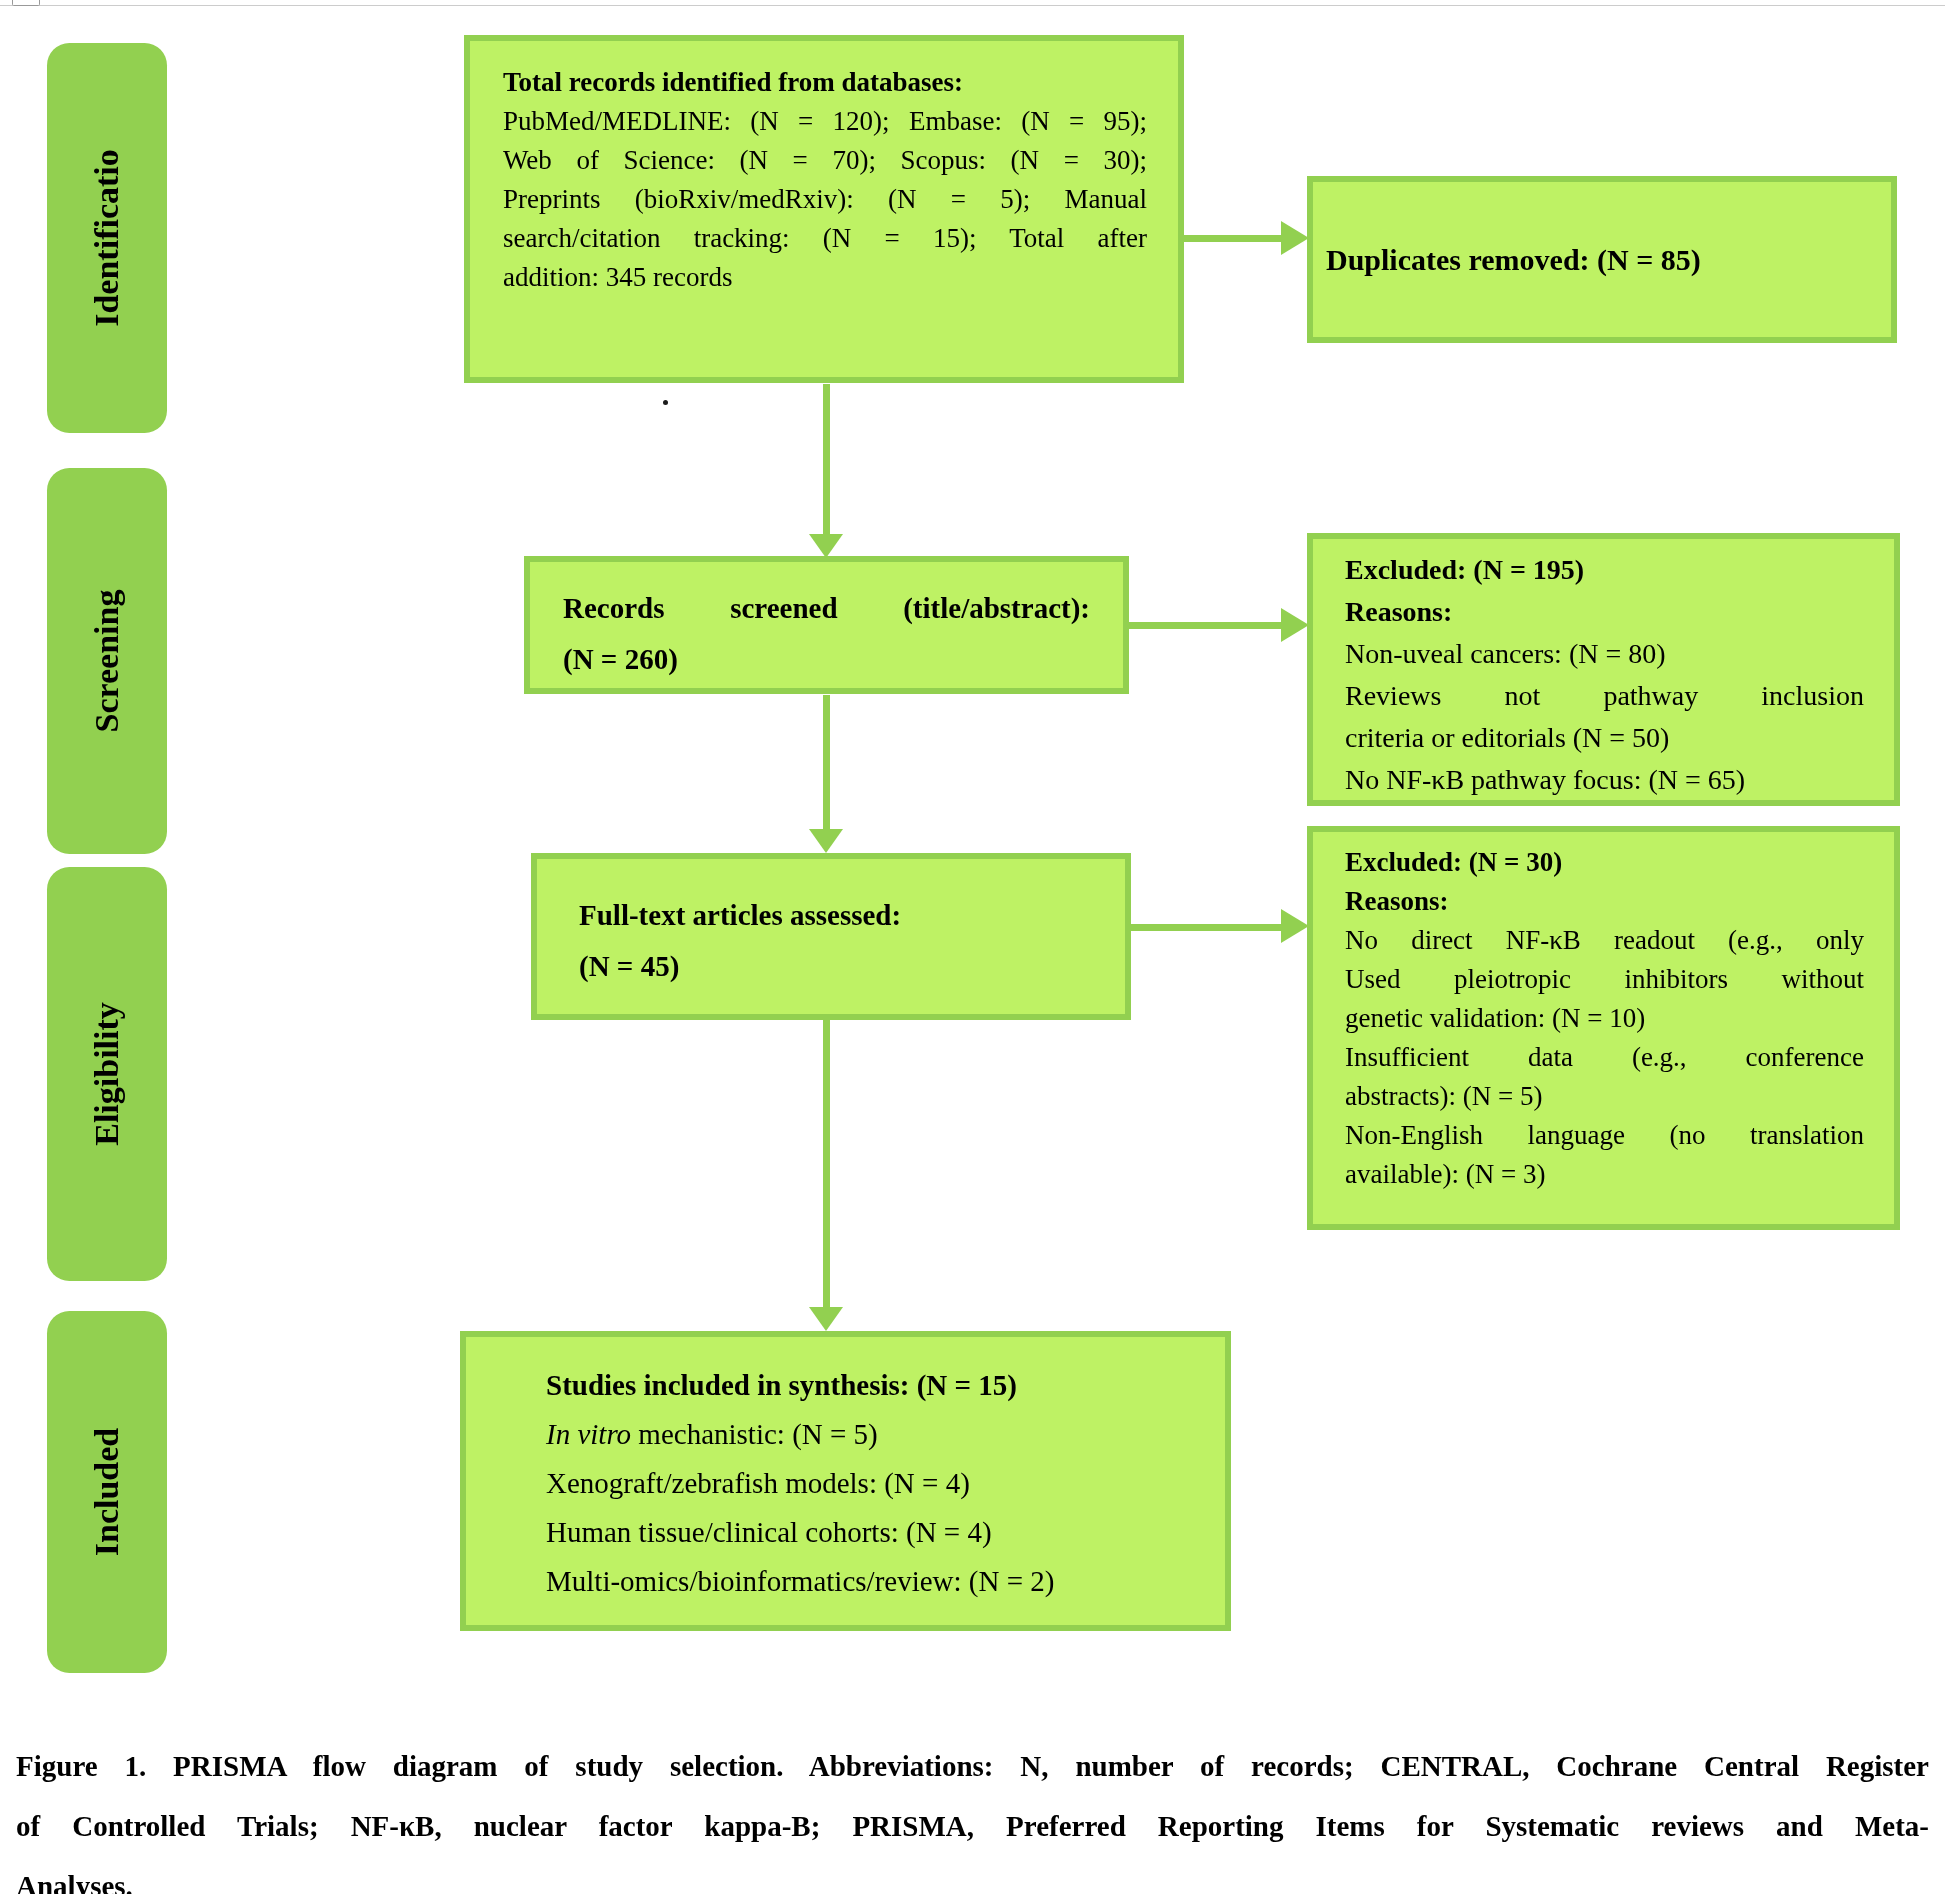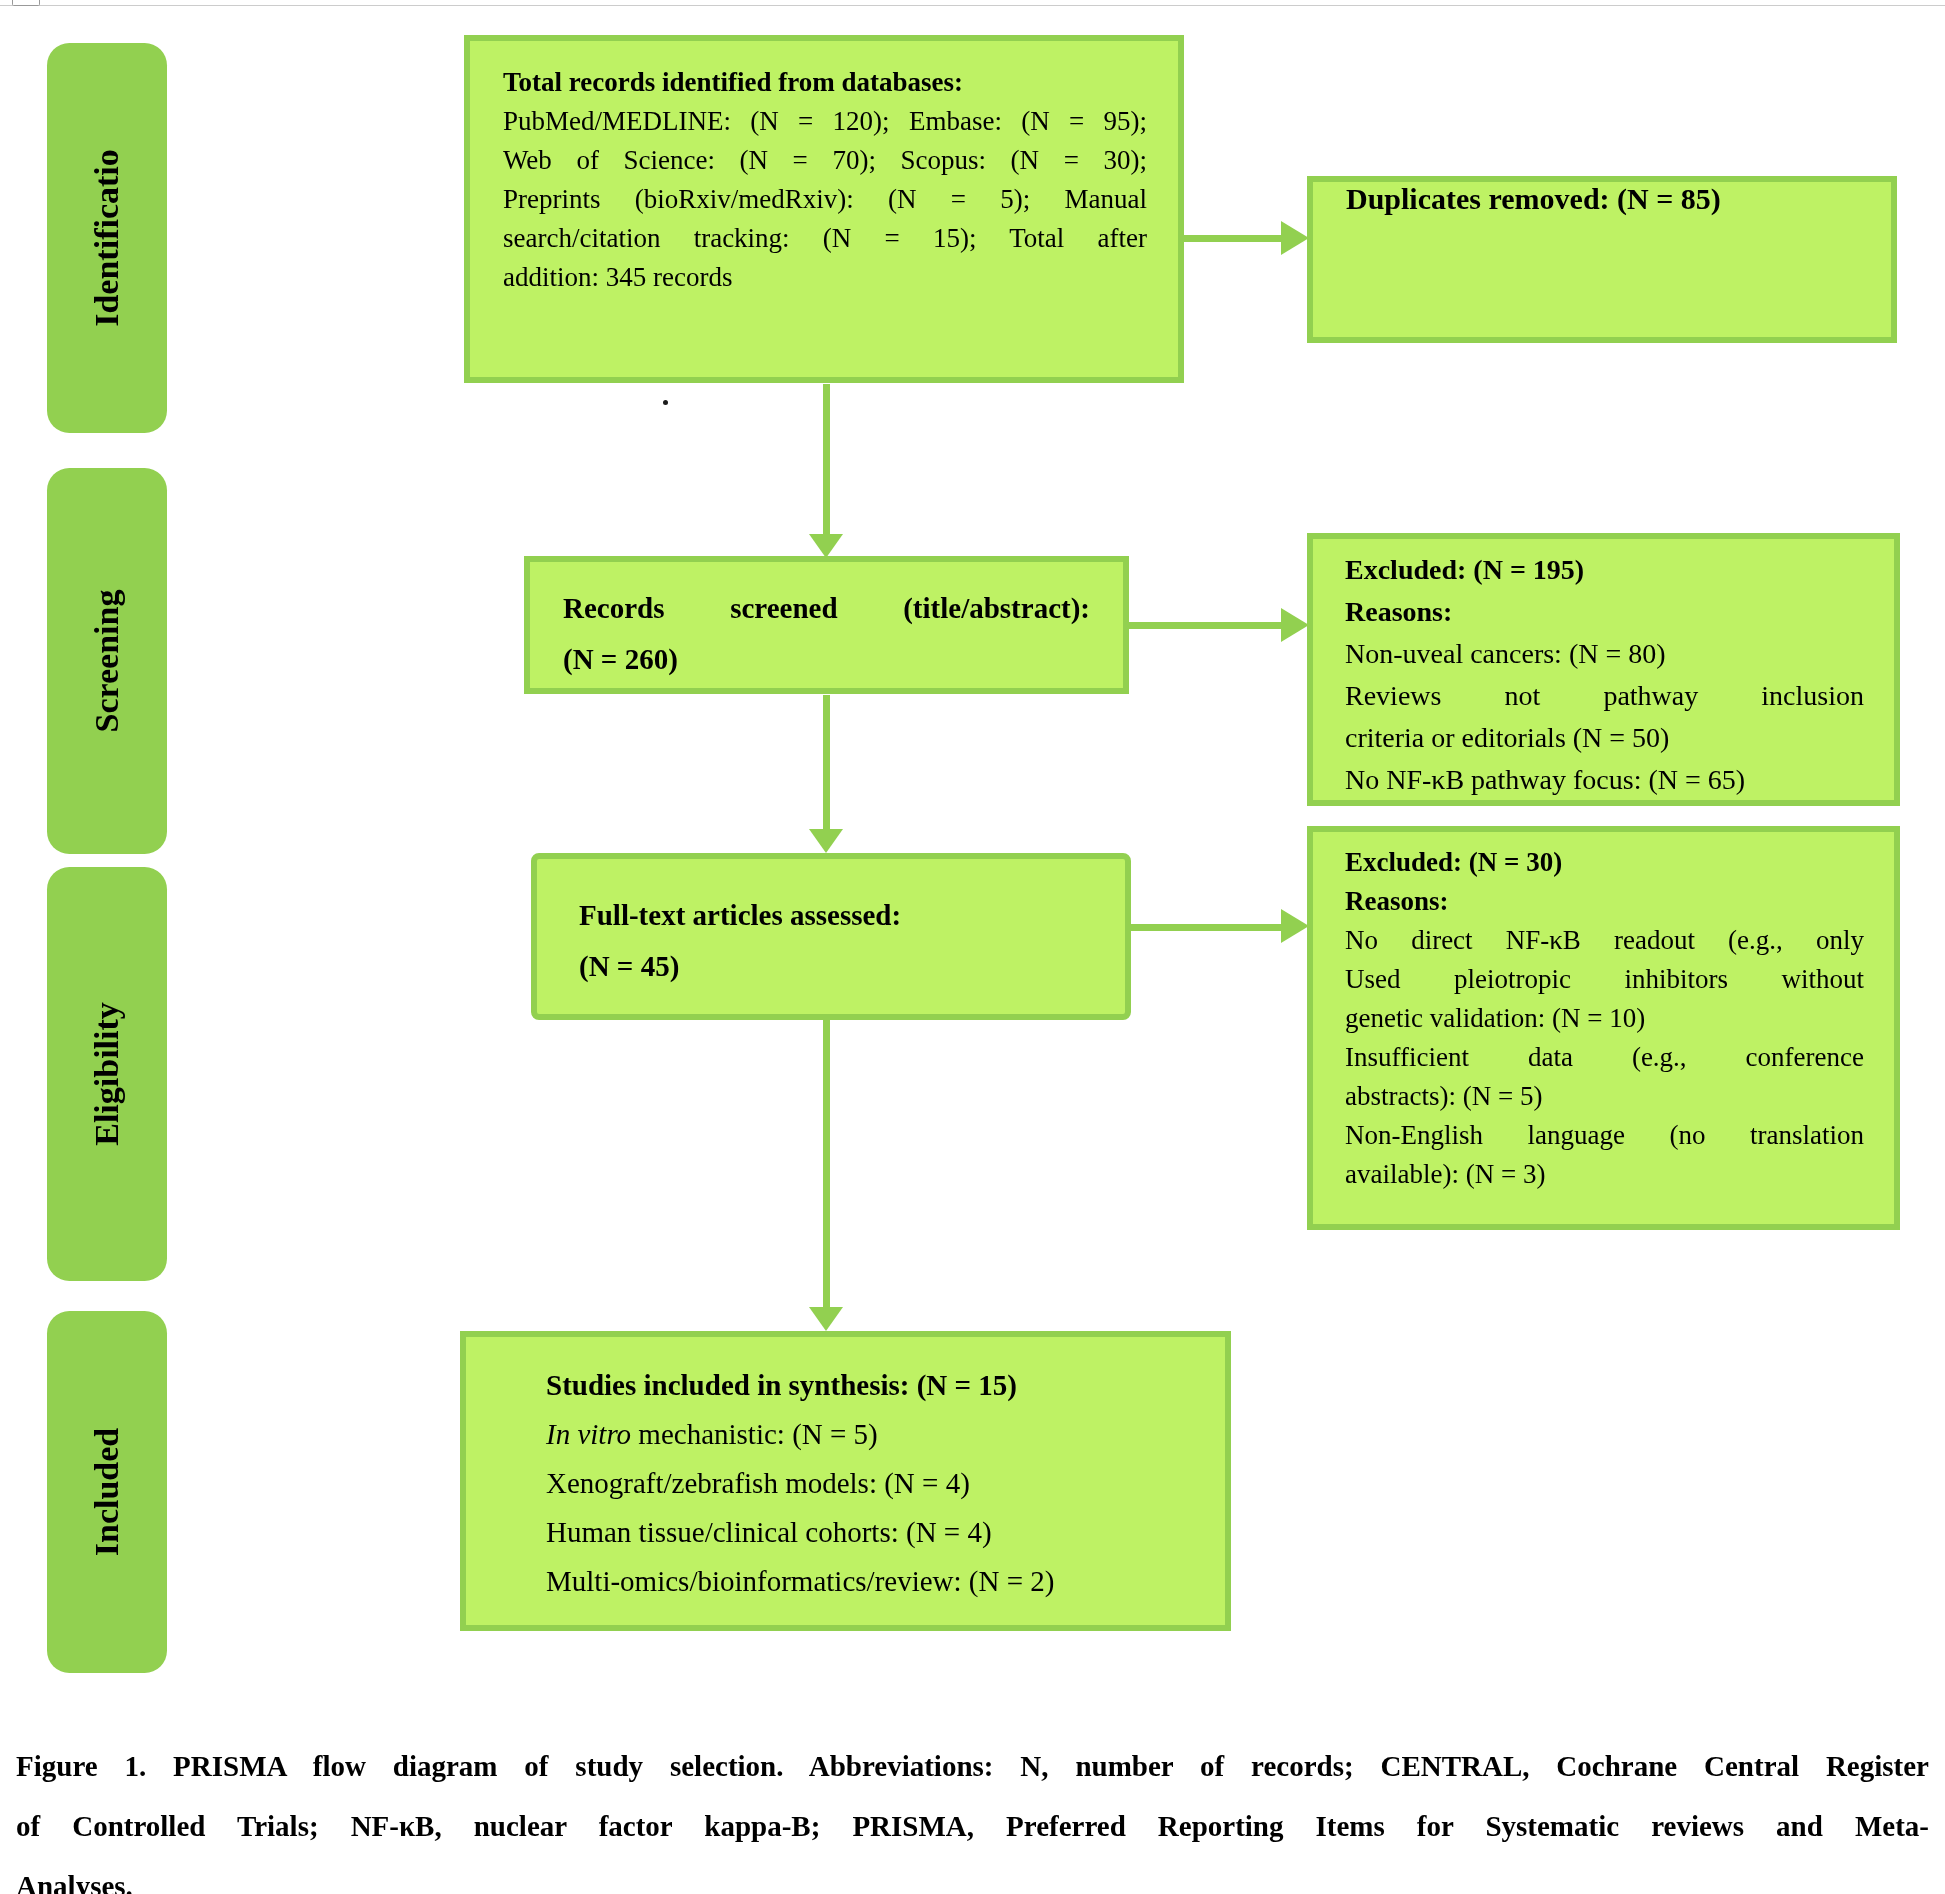--- a/index.html
+++ b/index.html
@@ -17,24 +17,24 @@
            display:flex; align-items:center; justify-content:center; }
   .stage span { transform:rotate(-90deg); white-space:nowrap; font-weight:bold; font-size:34px; color:#000; }
   .stage-identification { top:43px;  height:390px; }
   .stage-screening      { top:468px; height:386px; }
   .stage-eligibility    { top:867px;height:414px; }
   .stage-included       { top:1311px;height:362px; }
 
   
   .fbox { position:absolute; background:#bef264; border:6.4px solid var(--g); }
   .box-identification { left:464px;  top:35px;   width:720px; height:348px; padding:22.4px 31px 0 33px; font-size:27px; line-height:39px; }
-  .box-duplicates     { left:1307px; top:176px;  width:590px; height:167px; display:flex; padding-left:33px; font-size:30px; }
+  .box-duplicates     { left:1307px; top:176px;  width:590px; height:167px; display:flex; align-items:center; padding-left:13px; font-size:30px; }
   .box-screened       { left:524px;  top:556px; width:605px; height:138px; padding:21.4px 33px 0 33px; font-size:29px; line-height:51px; }
   .box-excluded1      { left:1307px; top:505px;  width:593px; height:273px; padding:9.6px 30px 0 32px; font-size:28px; line-height:42px;margin-top:28px; }
-  .box-fulltext       { left:531px;  top:853px; width:600px; height:167px; padding:31px 33px 0 42px; font-size:29px; line-height:51px;border-radius:8px; }
+  .box-fulltext       { left:531px;  top:853px; width:600px; height:167px; padding:31px 33px 0 42px; font-size:29px; line-height:51px; }
   .box-excluded2      { left:1307px; top:826px; width:593px; height:404px; padding:10.7px 30px 0 32px; font-size:27px; line-height:39px; }
   .box-included       { left:460px;  top:1331px; width:771px; height:300px; padding:24px 37px 0 80px; font-size:29px; line-height:49px; }
 
   .ln { text-align:left; }
   .ln.b { font-weight:bold; }
   .ln.j { text-align:justify; text-align-last:justify; }
 
   
   .stem { position:absolute; background:var(--g); }
   .head-right { position:absolute; width:0; height:0;

